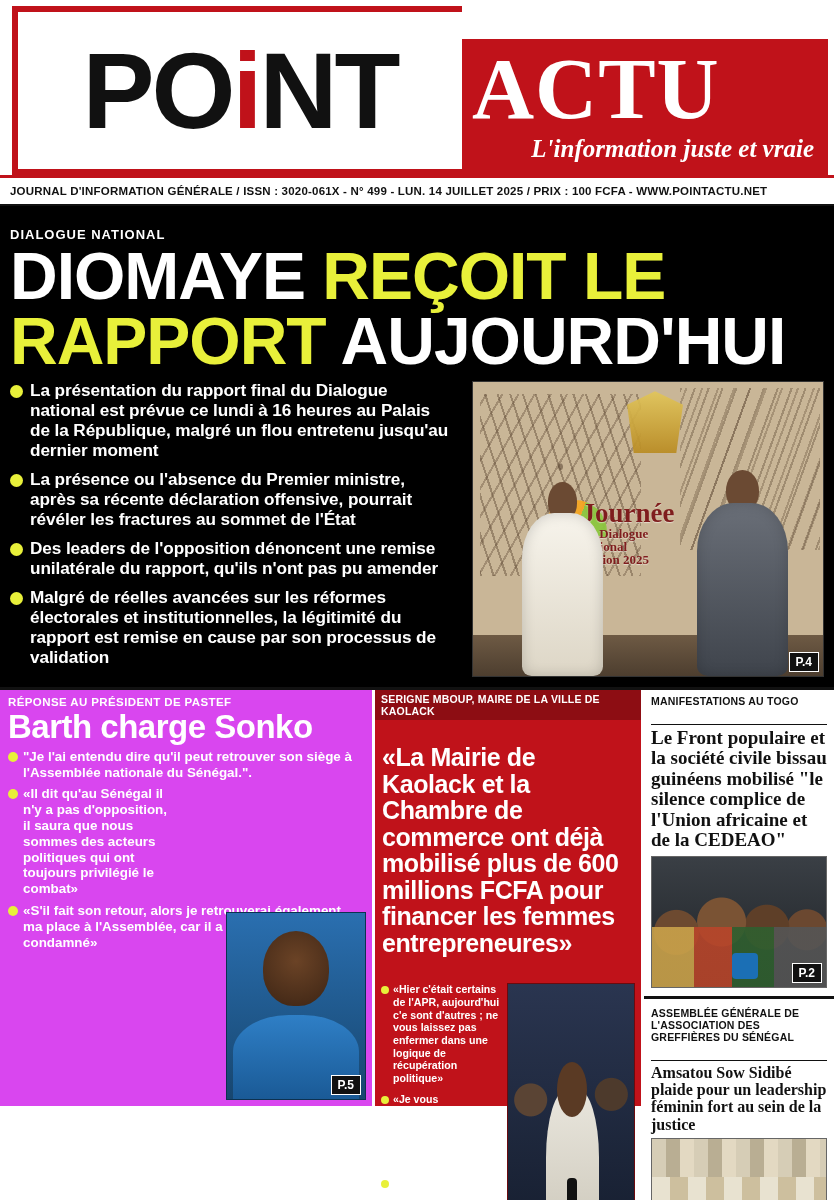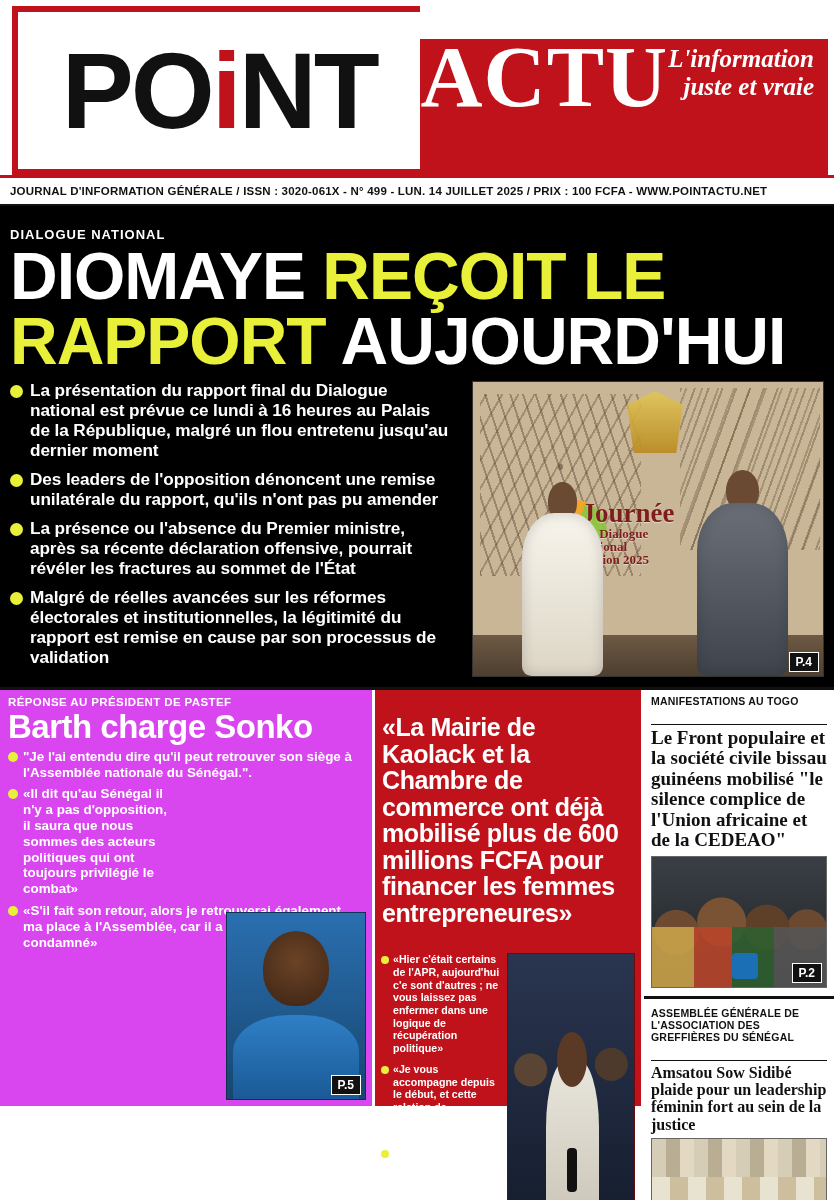--- a/index.html
+++ b/index.html
@@ -41,22 +41,23 @@
     position: relative;
     white-space: nowrap;
   }
   .mast-point .dot-i {
     color: #c0121a;
   }
   .mast-right {
     flex: 1;
     background: #c0121a;
     display: flex;
+    flex-direction: column;
     justify-content: center;
-    padding-left: 0;
+    padding-left: 10px;
     margin-top: 33px;
   }
   .mast-actu {
     font-family: "Liberation Serif", serif;
     font-weight: bold;
     font-size: 86px;
     color: #ffffff;
     line-height: 0.9;
     letter-spacing: 1px;
   }
@@ -435,25 +436,25 @@
     <span class="hl">RAPPORT </span><span>AUJOURD'HUI</span>
   </h1>
   <div class="lead-body">
     <div class="bullets">
       <div class="bullet">
         <span class="bdot"></span>
         <span class="btext">La présentation du rapport final du Dialogue national est prévue ce lundi à 16 heures au Palais de la République, malgré un flou entretenu jusqu'au dernier moment</span>
       </div>
       <div class="bullet">
         <span class="bdot"></span>
-        <span class="btext">Des leaders de l'opposition dénoncent une remise unilatérale du rapport, qu'ils n'ont pas pu amender</span>
+        <span class="btext">La présence ou l'absence du Premier ministre, après sa récente déclaration offensive, pourrait révéler les fractures au sommet de l'État</span>
       </div>
       <div class="bullet">
         <span class="bdot"></span>
-        <span class="btext">La présence ou l'absence du Premier ministre, après sa récente déclaration offensive, pourrait révéler les fractures au sommet de l'État</span>
+        <span class="btext">Des leaders de l'opposition dénoncent une remise unilatérale du rapport, qu'ils n'ont pas pu amender</span>
       </div>
       <div class="bullet">
         <span class="bdot"></span>
         <span class="btext">Malgré de réelles avancées sur les réformes électorales et institutionnelles, la légitimité du rapport est remise en cause par son processus de validation</span>
       </div>
     </div>
 
     <div class="lead-photo">
       <div class="ph1-bg"></div>
       <div class="ph1-tree"></div>
@@ -498,20 +499,21 @@
       <span class="btext-s">«S'il fait son retour, alors je retrouverai également ma place à l'Assemblée, car il a été définitivement condamné»</span>
     </div>
     <div class="left-photo">
       <div class="lp-head"></div>
       <div class="lp-body"></div>
       <div class="pagetag">P.5</div>
     </div>
   </div>
 
   <div class="col-mid">
+    <div class="mid-kicker">SERIGNE MBOUP, MAIRE DE LA VILLE DE KAOLACK</div>
     <h2 class="mid-head">«La Mairie de Kaolack et la Chambre de commerce ont déjà mobilisé plus de 600 millions FCFA pour financer les femmes entrepreneures»</h2>
     <div class="mid-body">
       <div class="mid-quotes">
         <div class="q">
           <span class="qdot"></span>
           <span class="qtext">«Hier c'était certains de l'APR, aujourd'hui c'e sont d'autres ; ne vous laissez pas enfermer dans une logique de récupération politique»</span>
         </div>
         <div class="q">
           <span class="qdot"></span>
           <span class="qtext">«Je vous accompagne depuis le début, et cette relation de confiance, je ne l'oublierai jamais».</span>

